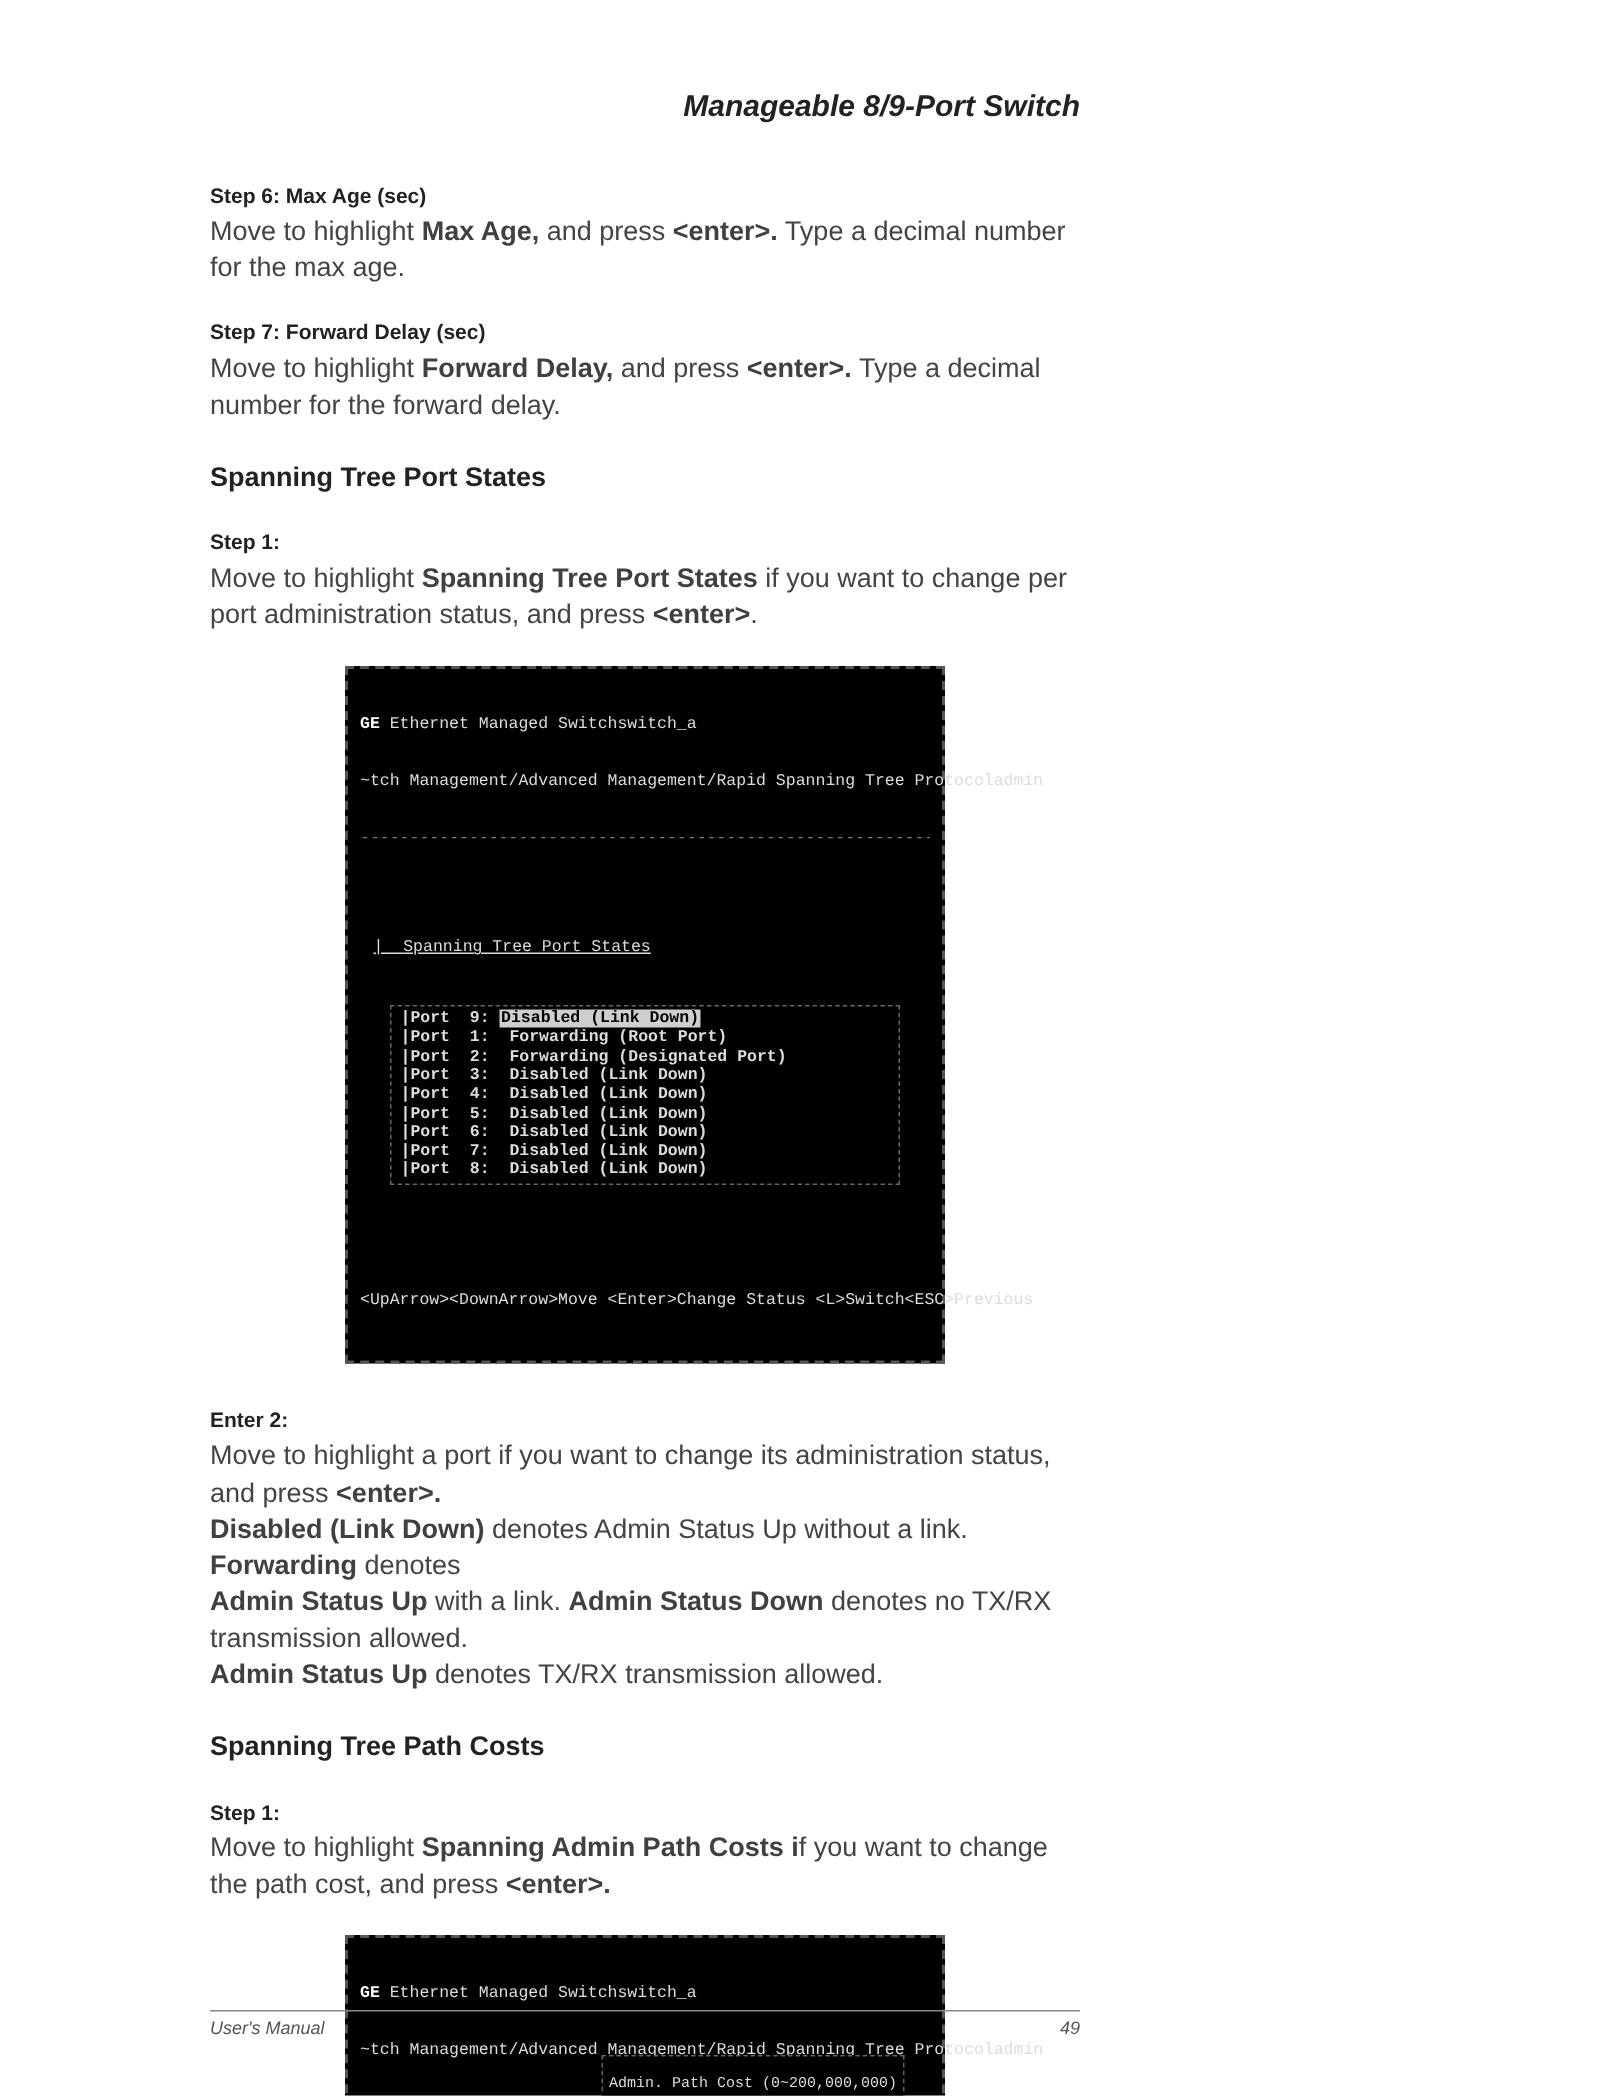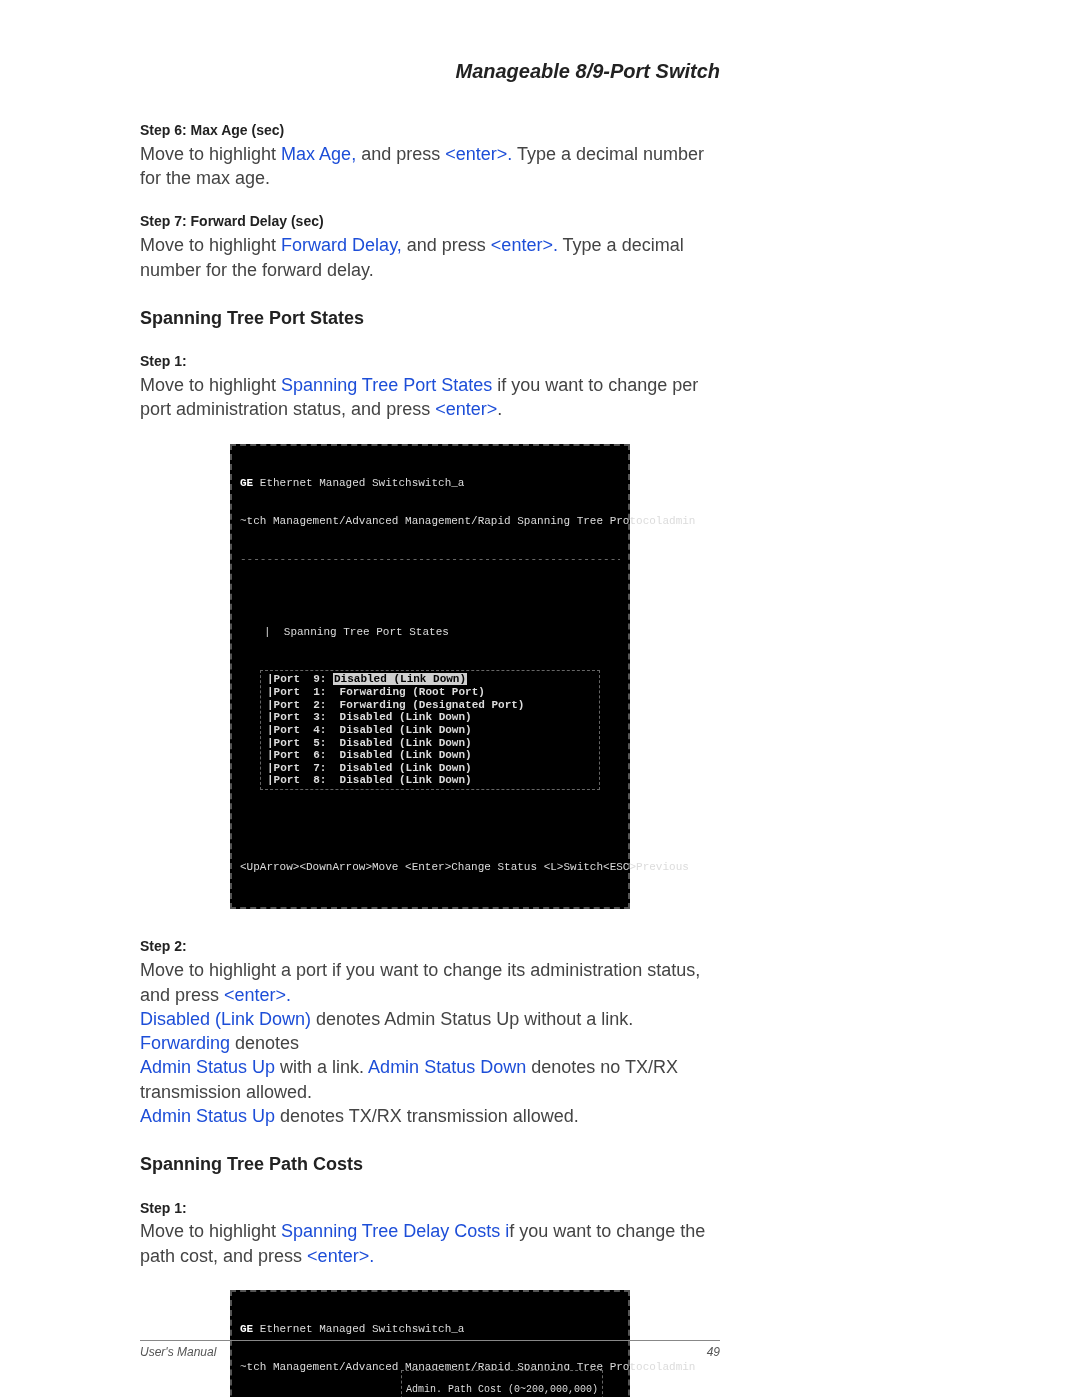--- a/index.html
+++ b/index.html
@@ -39,21 +39,21 @@
     margin-top: 22px;
     margin-bottom: 2px;
   }
   .section-title {
     font-weight: bold;
     color: #222;
     font-size: 18px;
     margin-top: 24px;
     margin-bottom: 2px;
   }
-  .b { font-weight: normal; color:#1d4ed8; }
+  .b { font-weight: bold; color:#404040; }
   .terminal-wrap {
     display: flex;
     justify-content: center;
     margin: 22px 0 28px 0;
   }
   .terminal {
     background: #000;
     color: #dcdcdc;
     font-family: "Courier New", monospace;
     font-size: 11px;
@@ -73,21 +73,22 @@
     overflow:hidden;
     height:11px;
   }
   .t-box {
     margin: 4px 20px 4px 20px;
     border: 1px dashed #666;
     padding: 2px 6px;
     font-weight: bold;
   }
   .t-box-title {
-    margin: 2px 0 2px 24px;
+    margin: 2px 0 2px 9px;
+    text-decoration: underline;
   }
   .t-port-line { white-space: pre; }
   .t-hl { background:#cfcfcf; color:#000; padding:0 1px; }
   .t-footer {
     margin-top: 42px;
     display:flex;
     justify-content:space-between;
   }
   .t-popup {
     position:absolute;
@@ -150,33 +151,33 @@
         <div style="height:10px"></div>
         <div class="t-box-title">|  <span>Spanning Tree Port States</span></div>
         <div class="t-box" id="term1-ports"><div class="t-port-line">|Port  9: <span class="t-hl">Disabled (Link Down)</span></div><div class="t-port-line">|Port  1:  Forwarding (Root Port)</div><div class="t-port-line">|Port  2:  Forwarding (Designated Port)</div><div class="t-port-line">|Port  3:  Disabled (Link Down)</div><div class="t-port-line">|Port  4:  Disabled (Link Down)</div><div class="t-port-line">|Port  5:  Disabled (Link Down)</div><div class="t-port-line">|Port  6:  Disabled (Link Down)</div><div class="t-port-line">|Port  7:  Disabled (Link Down)</div><div class="t-port-line">|Port  8:  Disabled (Link Down)</div></div>
         <div class="t-footer">
           <span>&lt;UpArrow&gt;&lt;DownArrow&gt;Move &lt;Enter&gt;Change Status &lt;L&gt;Switch</span>
           <span>&lt;ESC&gt;Previous</span>
         </div>
       </div>
     </div>
 
-    <div class="step-title">Step 2:</div>
+    <div class="step-title">Enter 2:</div>
     <div>
       <span>Move to highlight a port if you want to change its administration status, and press </span><span class="b">&lt;enter&gt;.</span><br>
       <span class="b">Disabled (Link Down)</span><span> denotes Admin Status Up without a link. </span><span class="b">Forwarding</span><span> denotes </span><br>
       <span class="b">Admin Status Up</span><span> with a link. </span><span class="b">Admin Status Down</span><span> denotes no TX/RX transmission allowed. </span><br>
       <span class="b">Admin Status Up</span><span> denotes TX/RX transmission allowed.</span>
     </div>
 
     <div class="section-title">Spanning Tree Path Costs</div>
 
     <div class="step-title">Step 1:</div>
     <div>
-      <span>Move to highlight </span><span class="b">Spanning Tree Delay Costs i</span><span>f you want to change the path cost, and press </span><span class="b">&lt;enter&gt;.</span>
+      <span>Move to highlight </span><span class="b">Spanning Admin Path Costs i</span><span>f you want to change the path cost, and press </span><span class="b">&lt;enter&gt;.</span>
     </div>
 
     <div class="terminal-wrap">
       <div class="terminal" style="height:195px;">
         <div class="t-top-row">
           <span class="t-title-left"><b>GE</b><span> Ethernet Managed Switch</span></span>
           <span class="t-title-right"><span>switch_a</span></span>
         </div>
         <div class="t-top-row">
           <span>~tch Management/Advanced Management/Rapid Spanning Tree Protocol</span>

